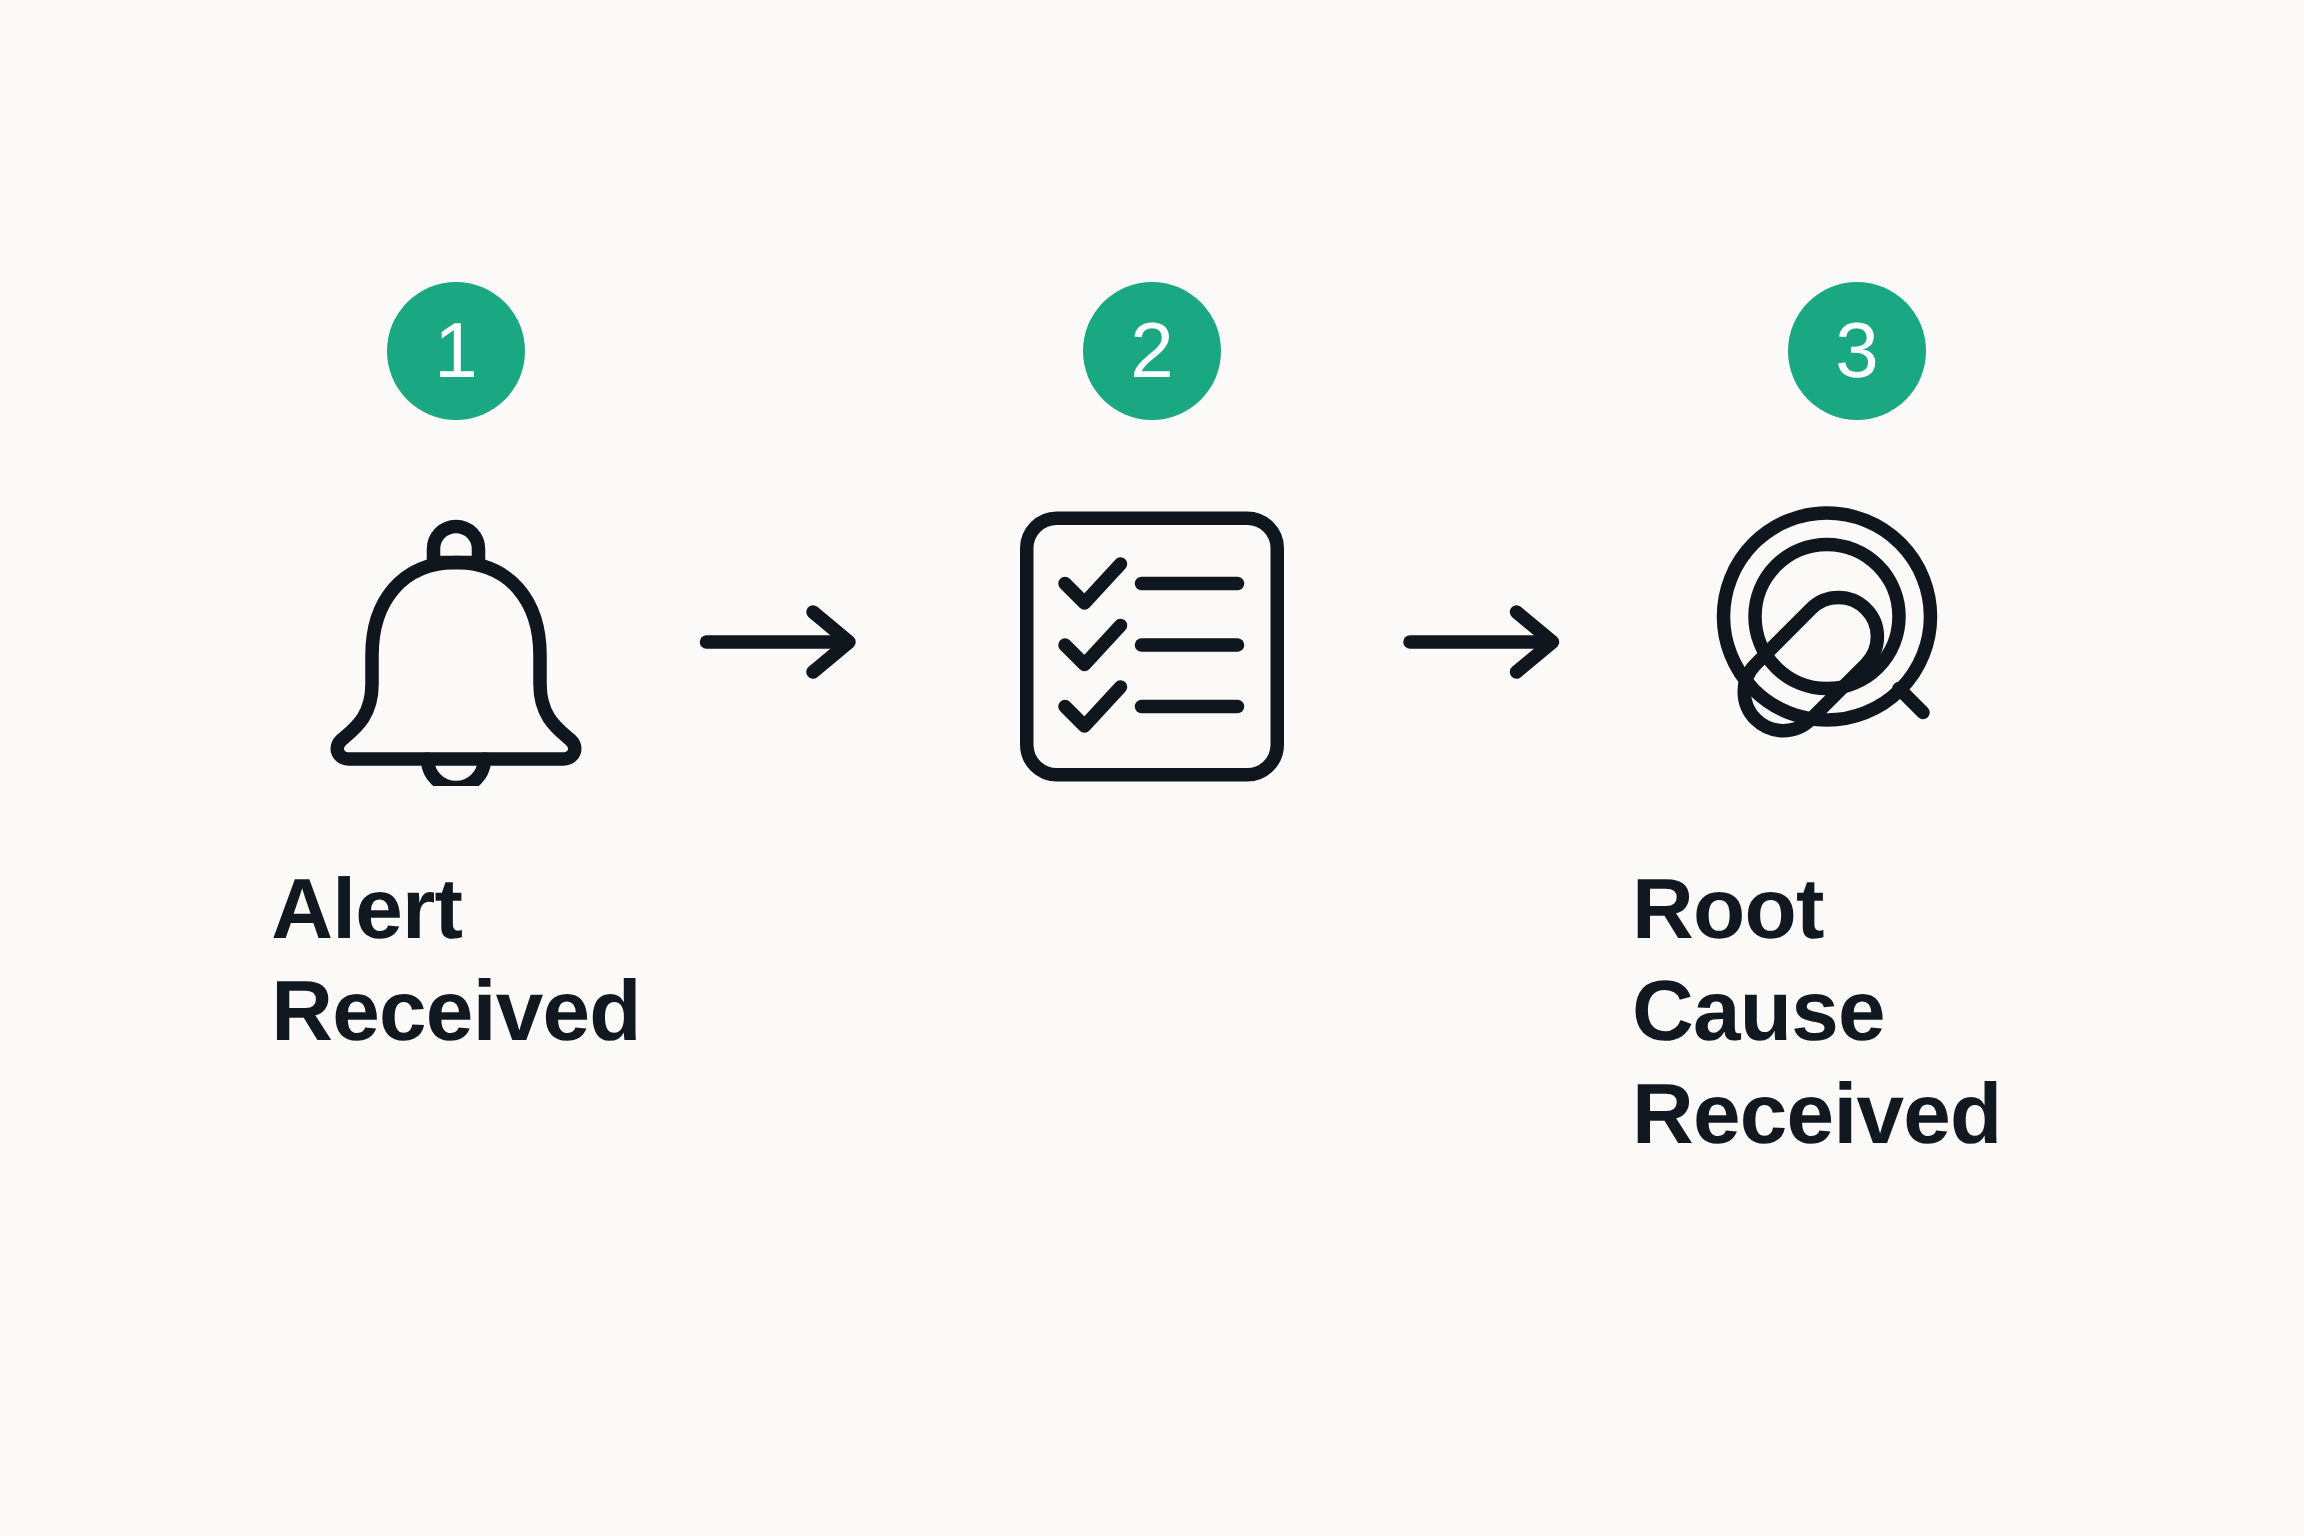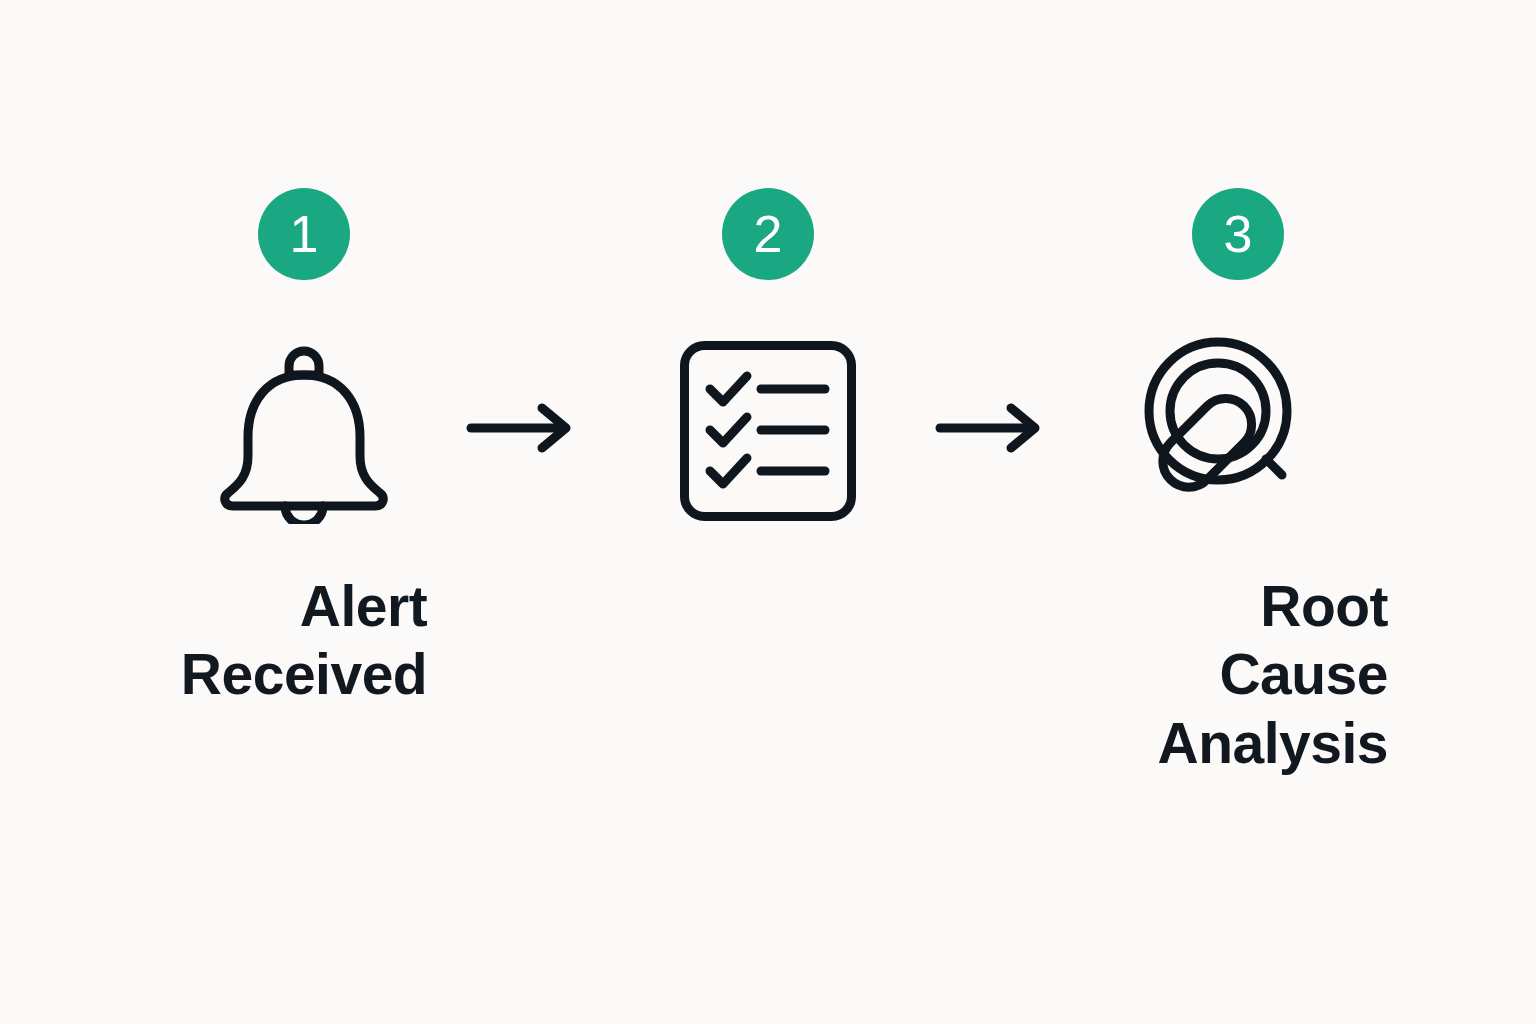--- a/index.html
+++ b/index.html
@@ -62,21 +62,21 @@
     height: 186px;
     display: flex;
     align-items: center;
     justify-content: center;
   }
   .icon-slot svg { display: block; }
 
   
   .step-label {
     margin-top: 48px;
-    text-align: right;
+    text-align: left;
     color: #121820;
     font-size: 57px;
     font-weight: bold;
     line-height: 1.2;
     letter-spacing: -0.5px;
     white-space: pre-line;
   }
 
   
   .arrow {
@@ -175,16 +175,16 @@
 
         <circle cx="76" cy="76" r="48"></circle>
 
         <path d="M124 124 L140 140"></path>
 
         <rect x="117" y="-22" width="52" height="104" rx="26" ry="26" transform="rotate(45 143 30) translate(0 110)"></rect>
       </svg>
     </div>
 
     <div class="step-label">Root Cause
-Analysis</div>
+Received</div>
   </div>
 
 </div>
 
 </body></html>

